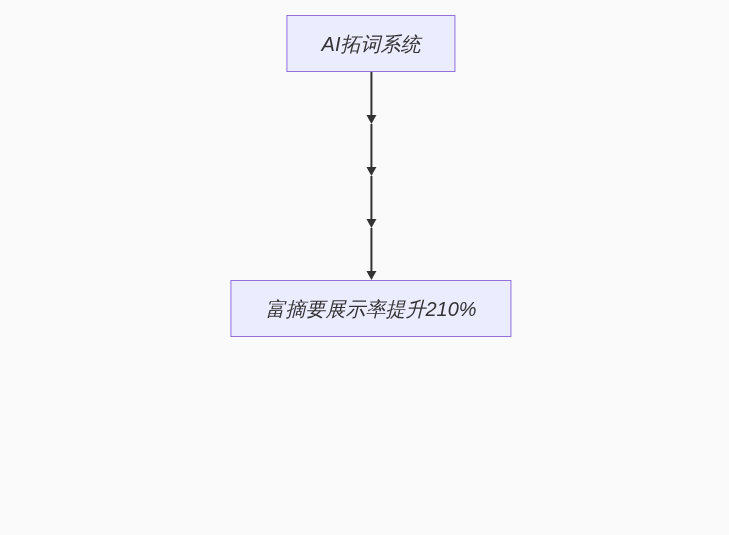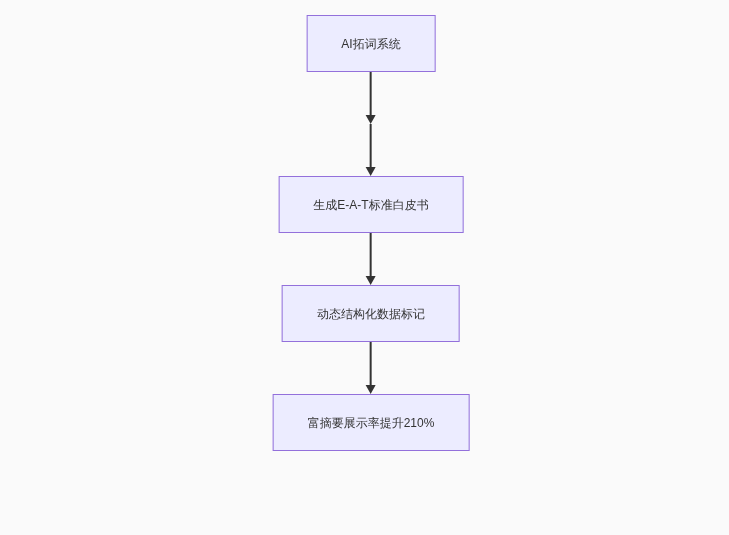--- a/index.html
+++ b/index.html
@@ -23,23 +23,24 @@
   .flow-node {
     box-sizing: border-box;
     height: 57px;
     padding: 0 34px;
     display: flex;
     align-items: center;
     justify-content: center;
     background: var(--node-fill, #ECECFF);
     border: 1px solid var(--node-border, #9370DB);
     color: var(--text, #333333);
-    font-size: 12px;
+    font-size: 20px;
     line-height: 1;
     white-space: nowrap;
+    font-style: italic;
   }
   .arrow {
     position: relative;
     width: 12px;
     height: 52px;
   }
   .arrow .line {
     position: absolute;
     left: 50%;
     top: 0;
@@ -70,28 +71,26 @@
     <div class="line"></div>
     <div class="head"></div>
   </div>
 
 
   <div class="arrow">
     <div class="line"></div>
     <div class="head"></div>
   </div>
 
-  <div class="flow-node">生成E-A-T标准白皮书</div>
 
   <div class="arrow">
     <div class="line"></div>
     <div class="head"></div>
   </div>
 
-  <div class="flow-node">动态结构化数据标记</div>
 
   <div class="arrow">
     <div class="line"></div>
     <div class="head"></div>
   </div>
 
   <div class="flow-node">富摘要展示率提升210%</div>
 </div>
 
 </body></html>

